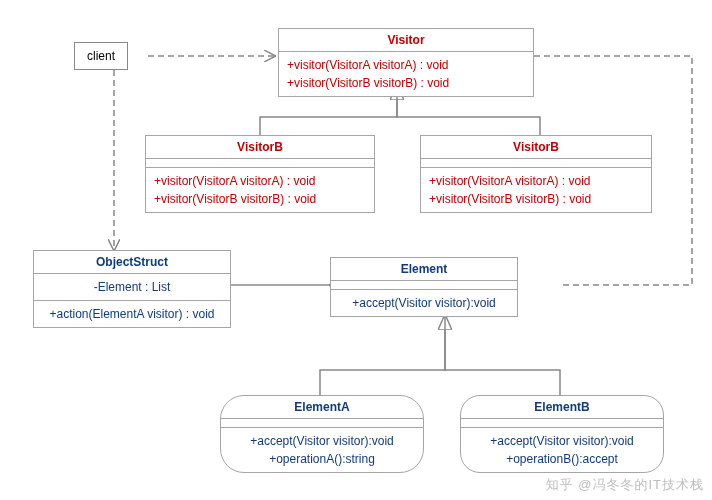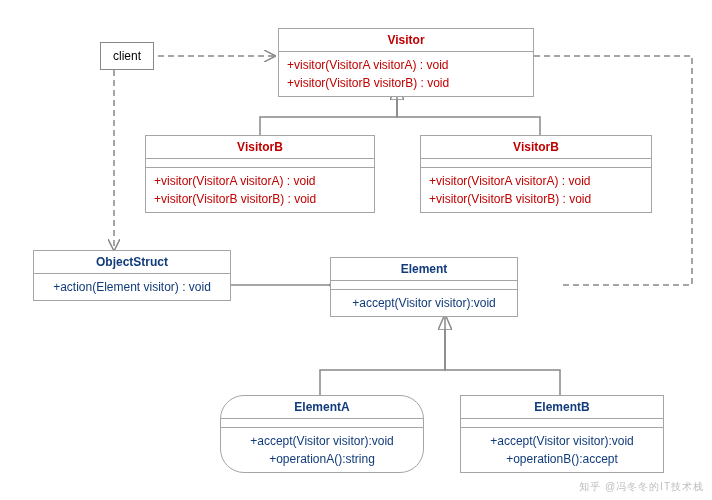--- a/index.html
+++ b/index.html
@@ -44,21 +44,21 @@
     left: 0; top: 0;
     width: 712px;
     height: 500px;
     pointer-events: none;
   }
   .watermark {
     position: absolute;
     right: 8px;
     bottom: 6px;
     color: #bdbdbd;
-    font-size: 10px;
+    font-size: 13px;
     letter-spacing: 1px;
   }
 </style>
 </head>
 <body>
 
 <svg class="connectors">
   <defs>
     <marker id="tri" markerWidth="16" markerHeight="14" refX="15" refY="7" orient="auto" markerUnits="userSpaceOnUse">
       <path d="M0,0 L16,7 L0,14 Z" fill="#fff" stroke="#888" stroke-width="1.5"></path>
@@ -82,21 +82,21 @@
   <path d="M540,135 L540,117 L397,117 L397,85" fill="none" stroke="#888" stroke-width="1.5"></path>
 
   <path d="M320,395 L320,370 L445,370 L445,315" fill="none" stroke="#888" stroke-width="1.5" marker-end="url(#tri)"></path>
 
   <path d="M560,395 L560,370 L445,370 L445,315" fill="none" stroke="#888" stroke-width="1.5"></path>
 
   <line x1="316" y1="285" x2="330" y2="285" stroke="#888" stroke-width="1.5" marker-end="url(#diamond)"></line>
   <line x1="230" y1="285" x2="316" y2="285" stroke="#888" stroke-width="1.5"></line>
 </svg>
 
-<div class="simple-box" style="left:100px; top:42px;">
+<div class="simple-box" style="left:74px; top:42px;">
   <span>client</span>
 </div>
 
 <div class="uml-box" style="left:278px; top:28px; width:256px;">
   <div class="uml-title red">Visitor</div>
   <div class="uml-section red">
     <div>+visitor(VisitorA visitorA) : void</div>
     <div>+visitor(VisitorB visitorB) : void</div>
   </div>
 </div>
@@ -115,42 +115,45 @@
   <div class="uml-section" style="height:8px;"></div>
   <div class="uml-section red">
     <div>+visitor(VisitorA visitorA) : void</div>
     <div>+visitor(VisitorB visitorB) : void</div>
   </div>
 </div>
 
 <div class="uml-box" style="left:33px; top:250px; width:198px;">
   <div class="uml-title blue">ObjectStruct</div>
   <div class="uml-section blue">
-    <div>+action(Element visitor) : void</div>
+    <div>-Element : List</div>
+  </div>
+  <div class="uml-section blue">
+    <div>+action(ElementA visitor) : void</div>
   </div>
 </div>
 
 <div class="uml-box" style="left:330px; top:257px; width:188px;">
   <div class="uml-title blue">Element</div>
   <div class="uml-section" style="height:8px;"></div>
   <div class="uml-section blue">
     <div>+accept(Visitor visitor):void</div>
   </div>
 </div>
 
 <div class="uml-box" style="left:220px; top:395px; width:204px;border-radius:24px;">
   <div class="uml-title blue">ElementA</div>
   <div class="uml-section" style="height:8px;"></div>
   <div class="uml-section blue">
     <div>+accept(Visitor visitor):void</div>
     <div>+operationA():string</div>
   </div>
 </div>
 
-<div class="uml-box" style="left:460px; top:395px; width:204px;">
+<div class="uml-box" style="left:460px; top:395px; width:204px;border-radius:20px;">
   <div class="uml-title blue">ElementB</div>
   <div class="uml-section" style="height:8px;"></div>
   <div class="uml-section blue">
     <div>+accept(Visitor visitor):void</div>
     <div>+operationB():accept</div>
   </div>
 </div>
 
 <div class="watermark">知乎 @冯冬冬的IT技术栈</div>
 

